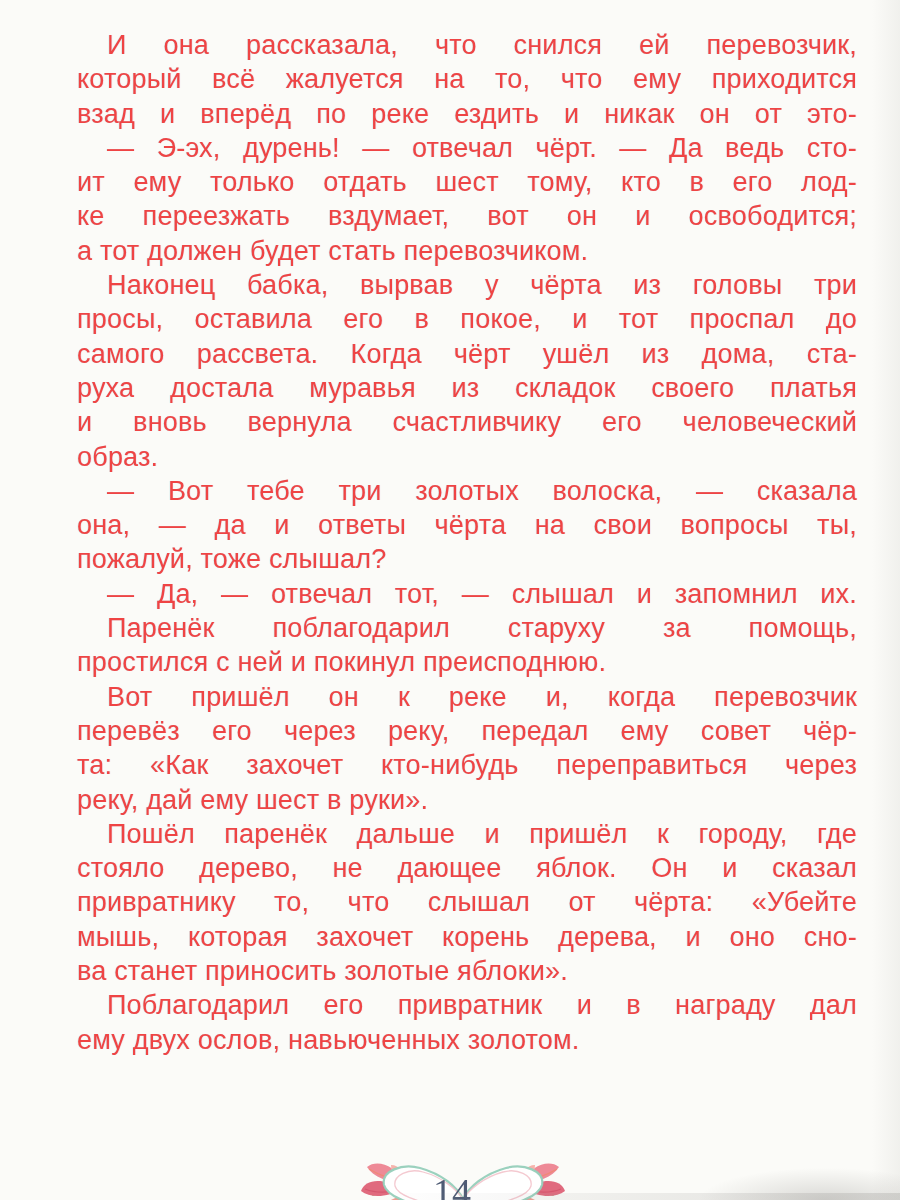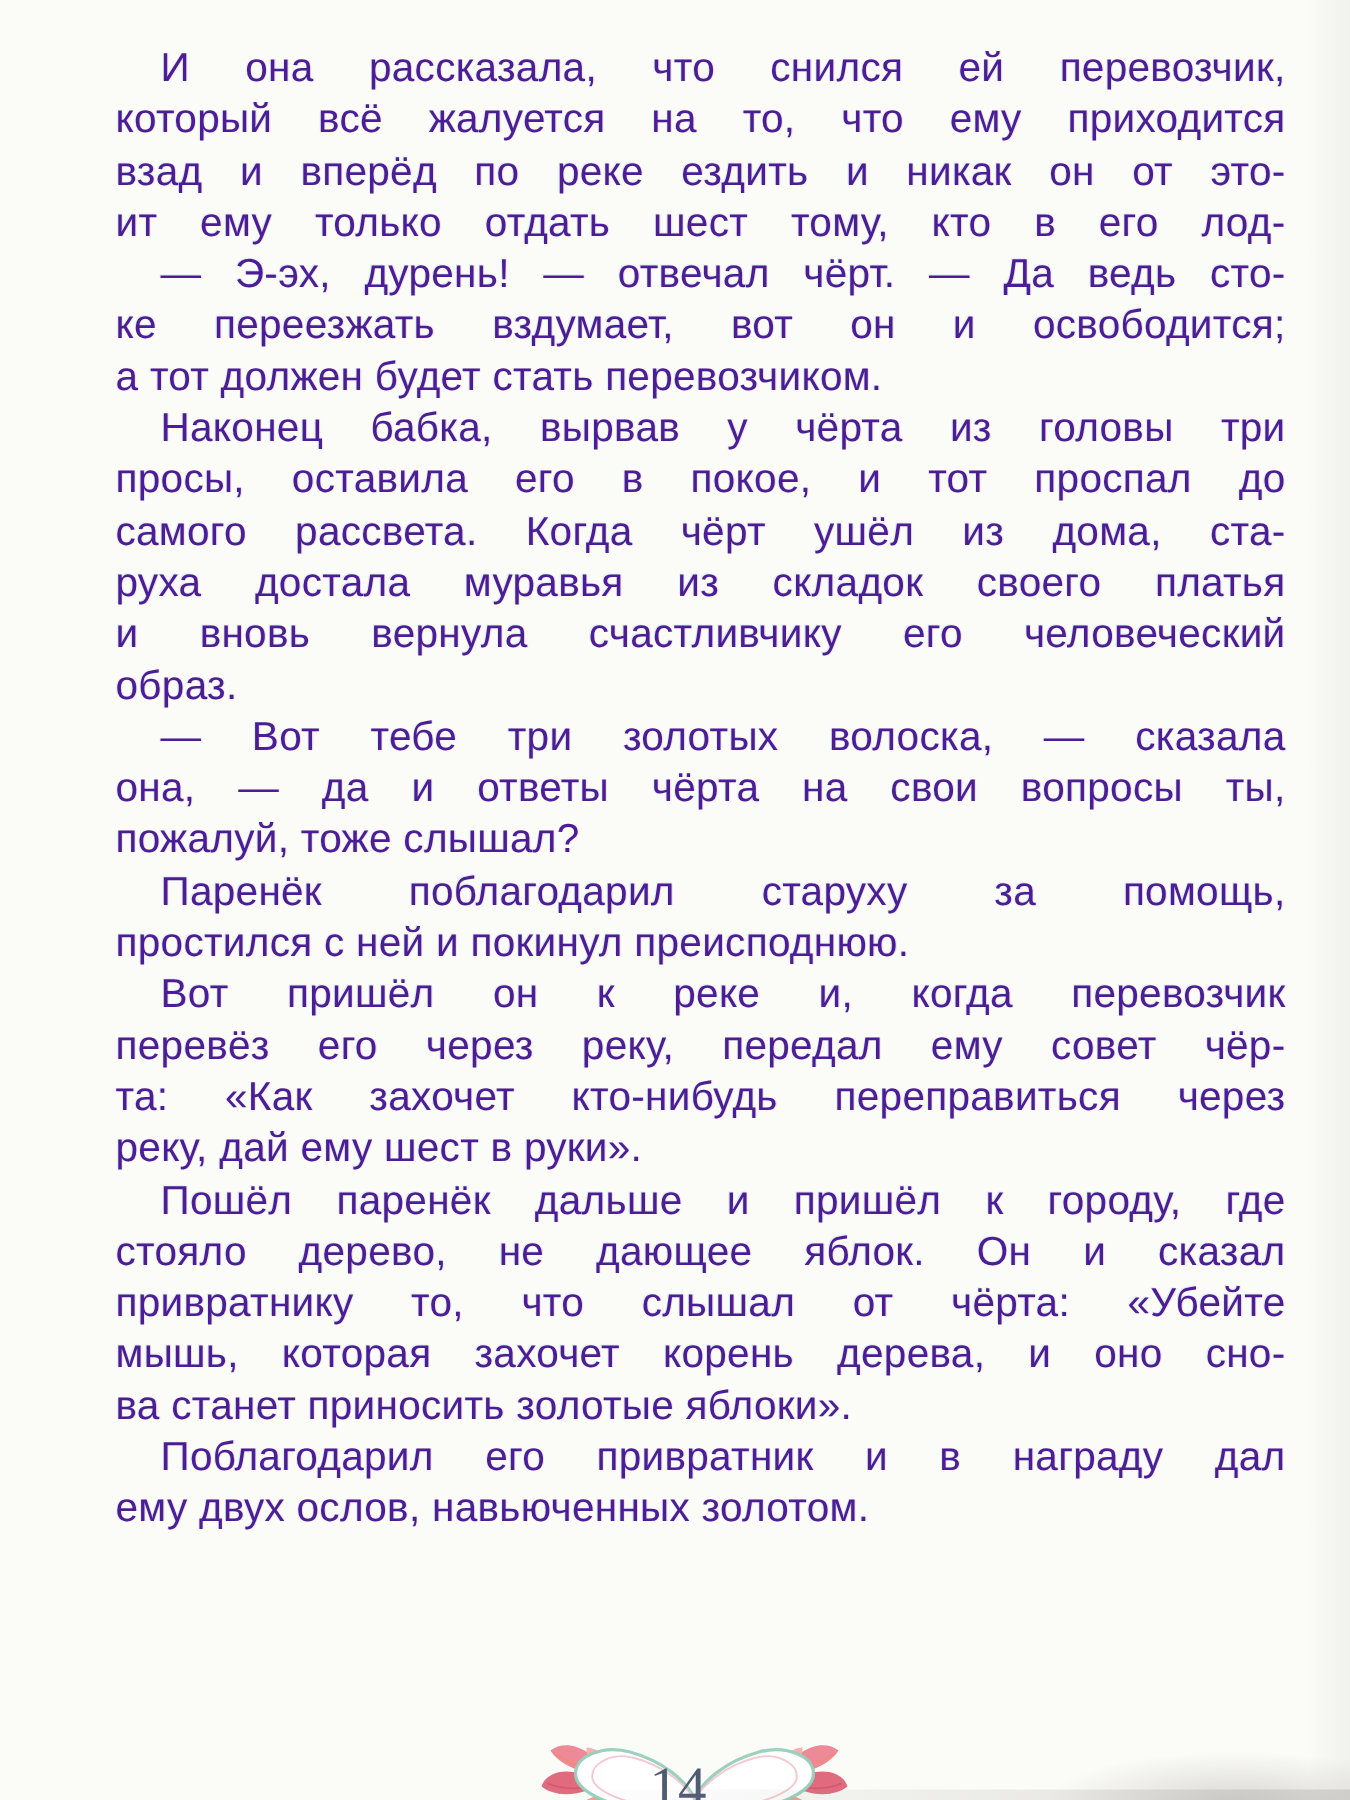--- a/index.html
+++ b/index.html
@@ -3,21 +3,21 @@
 <meta charset="utf-8">
 <style>
   html,body { margin:0; padding:0; background:#e8e8e6; }
   .page {
     position:relative; width:900px; height:1200px; margin:0 auto;
     background:#fbfbf8; overflow:hidden;
     font-family:"Liberation Sans","DejaVu Sans",sans-serif;
   }
   .text-body {
     position:absolute; left:77px; top:28px; width:780px;
-    color:#4c1d95; font-size:27px; line-height:34.3px; letter-spacing:0.2px;
+    color:#ef4444; font-size:27px; line-height:34.3px; letter-spacing:0.2px;
     text-shadow: 0.7px 0.3px 0 rgba(160,70,170,0.12), -0.7px -0.3px 0 rgba(0,175,185,0.12);
   }
   .ln { text-align:justify; text-align-last:justify; text-justify:inter-word; }
   .ln.first { padding-left:30px; }
   .ln.last { text-align:left; text-align-last:left; }
   .footer { position:absolute; left:357px; top:1157px; width:212px; height:76px; }
   .footer svg { position:absolute; left:0; top:0; }
   .pagenum {
     position:absolute; left:58px; top:12px; width:74px; text-align:center;
     font-family:"Liberation Serif","DejaVu Serif",serif;
@@ -41,33 +41,34 @@
 </style>
 </head>
 <body>
 
 <div class="page">
 
   <div class="text-body">
     <div class="ln first">И она рассказала, что снился ей перевозчик,</div>
     <div class="ln">который всё жалуется на то, что ему приходится</div>
     <div class="ln">взад и вперёд по реке ездить и никак он от это-</div>
+    <div class="ln first">— Э-эх, дурень! — отвечал чёрт. — Да ведь сто-</div>
     <div class="ln">ит ему только отдать шест тому, кто в его лод-</div>
-    <div class="ln first">— Э-эх, дурень! — отвечал чёрт. — Да ведь сто-</div>
     <div class="ln">ке переезжать вздумает, вот он и освободится;</div>
     <div class="ln last">а тот должен будет стать перевозчиком.</div>
     <div class="ln first">Наконец бабка, вырвав у чёрта из головы три</div>
     <div class="ln">просы, оставила его в покое, и тот проспал до</div>
     <div class="ln">самого рассвета. Когда чёрт ушёл из дома, ста-</div>
     <div class="ln">руха достала муравья из складок своего платья</div>
     <div class="ln">и вновь вернула счастливчику его человеческий</div>
     <div class="ln last">образ.</div>
     <div class="ln first">— Вот тебе три золотых волоска, — сказала</div>
     <div class="ln">она, — да и ответы чёрта на свои вопросы ты,</div>
     <div class="ln last">пожалуй, тоже слышал?</div>
+    <div class="ln first">— Да, — отвечал тот, — слышал и запомнил их.</div>
     <div class="ln first">Паренёк поблагодарил старуху за помощь,</div>
     <div class="ln last">простился с ней и покинул преисподнюю.</div>
     <div class="ln first">Вот пришёл он к реке и, когда перевозчик</div>
     <div class="ln">перевёз его через реку, передал ему совет чёр-</div>
     <div class="ln">та: «Как захочет кто-нибудь переправиться через</div>
     <div class="ln last">реку, дай ему шест в руки».</div>
     <div class="ln first">Пошёл паренёк дальше и пришёл к городу, где</div>
     <div class="ln">стояло дерево, не дающее яблок. Он и сказал</div>
     <div class="ln">привратнику то, что слышал от чёрта: «Убейте</div>
     <div class="ln">мышь, которая захочет корень дерева, и оно сно-</div>

